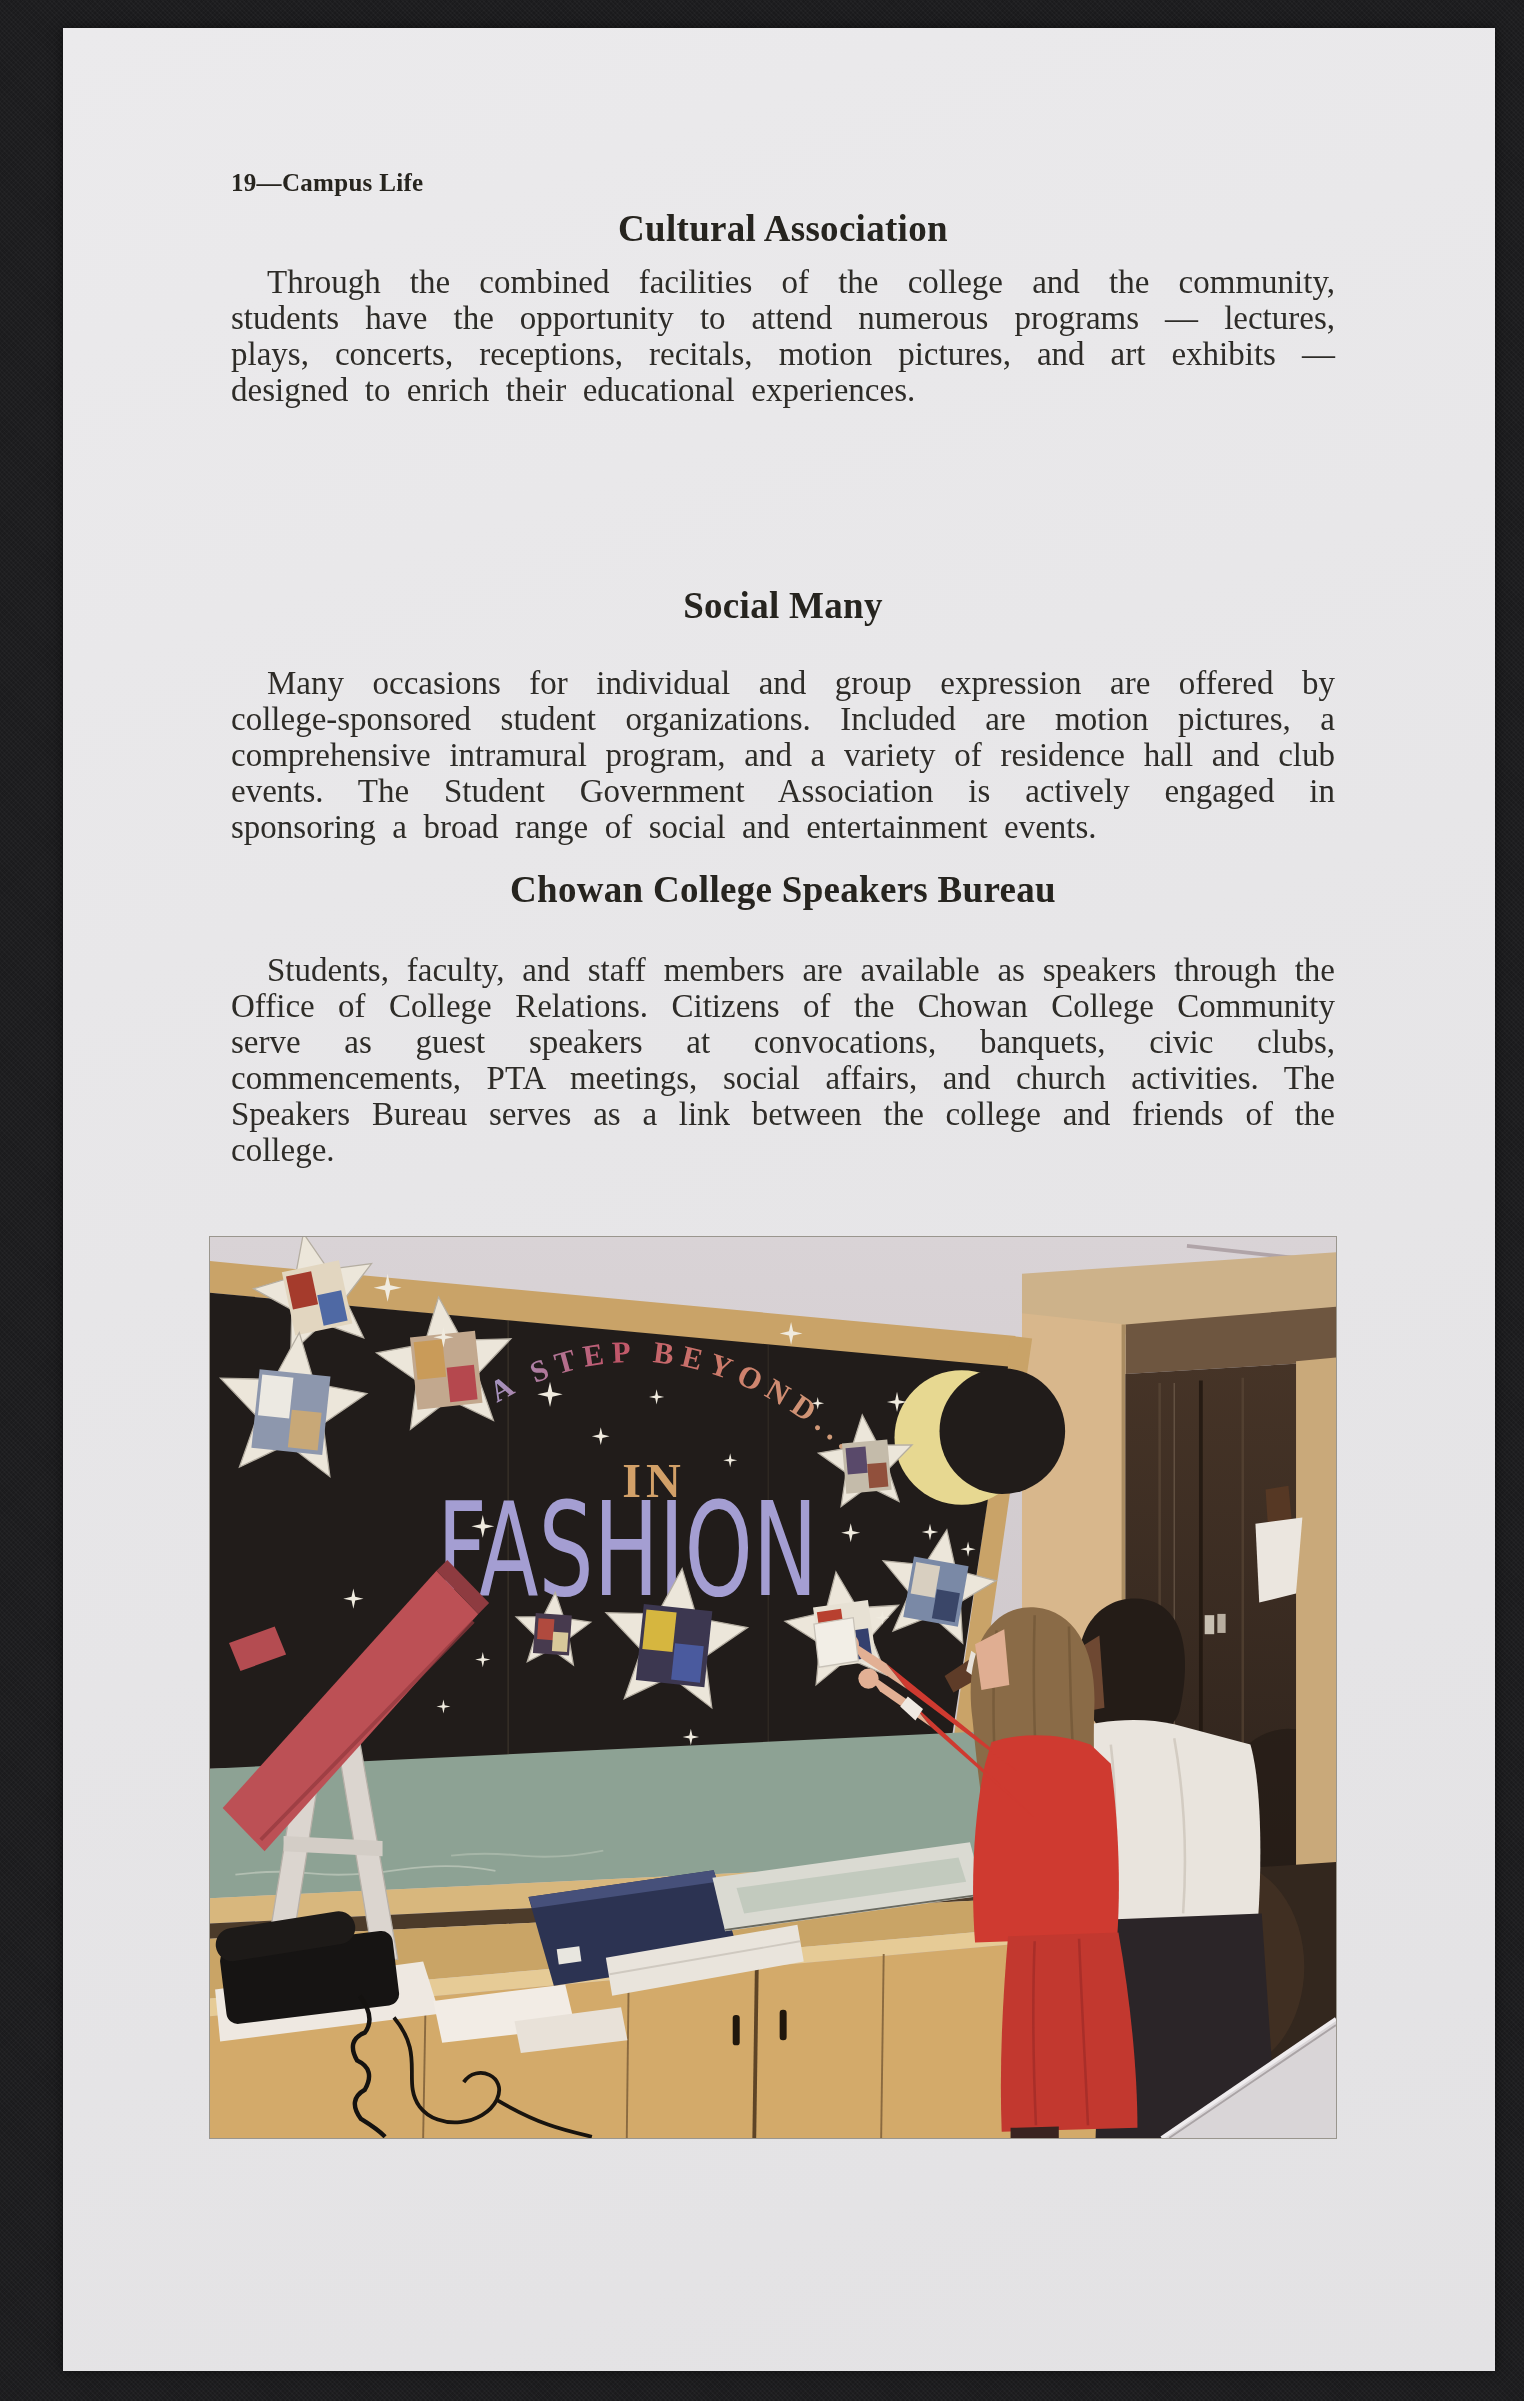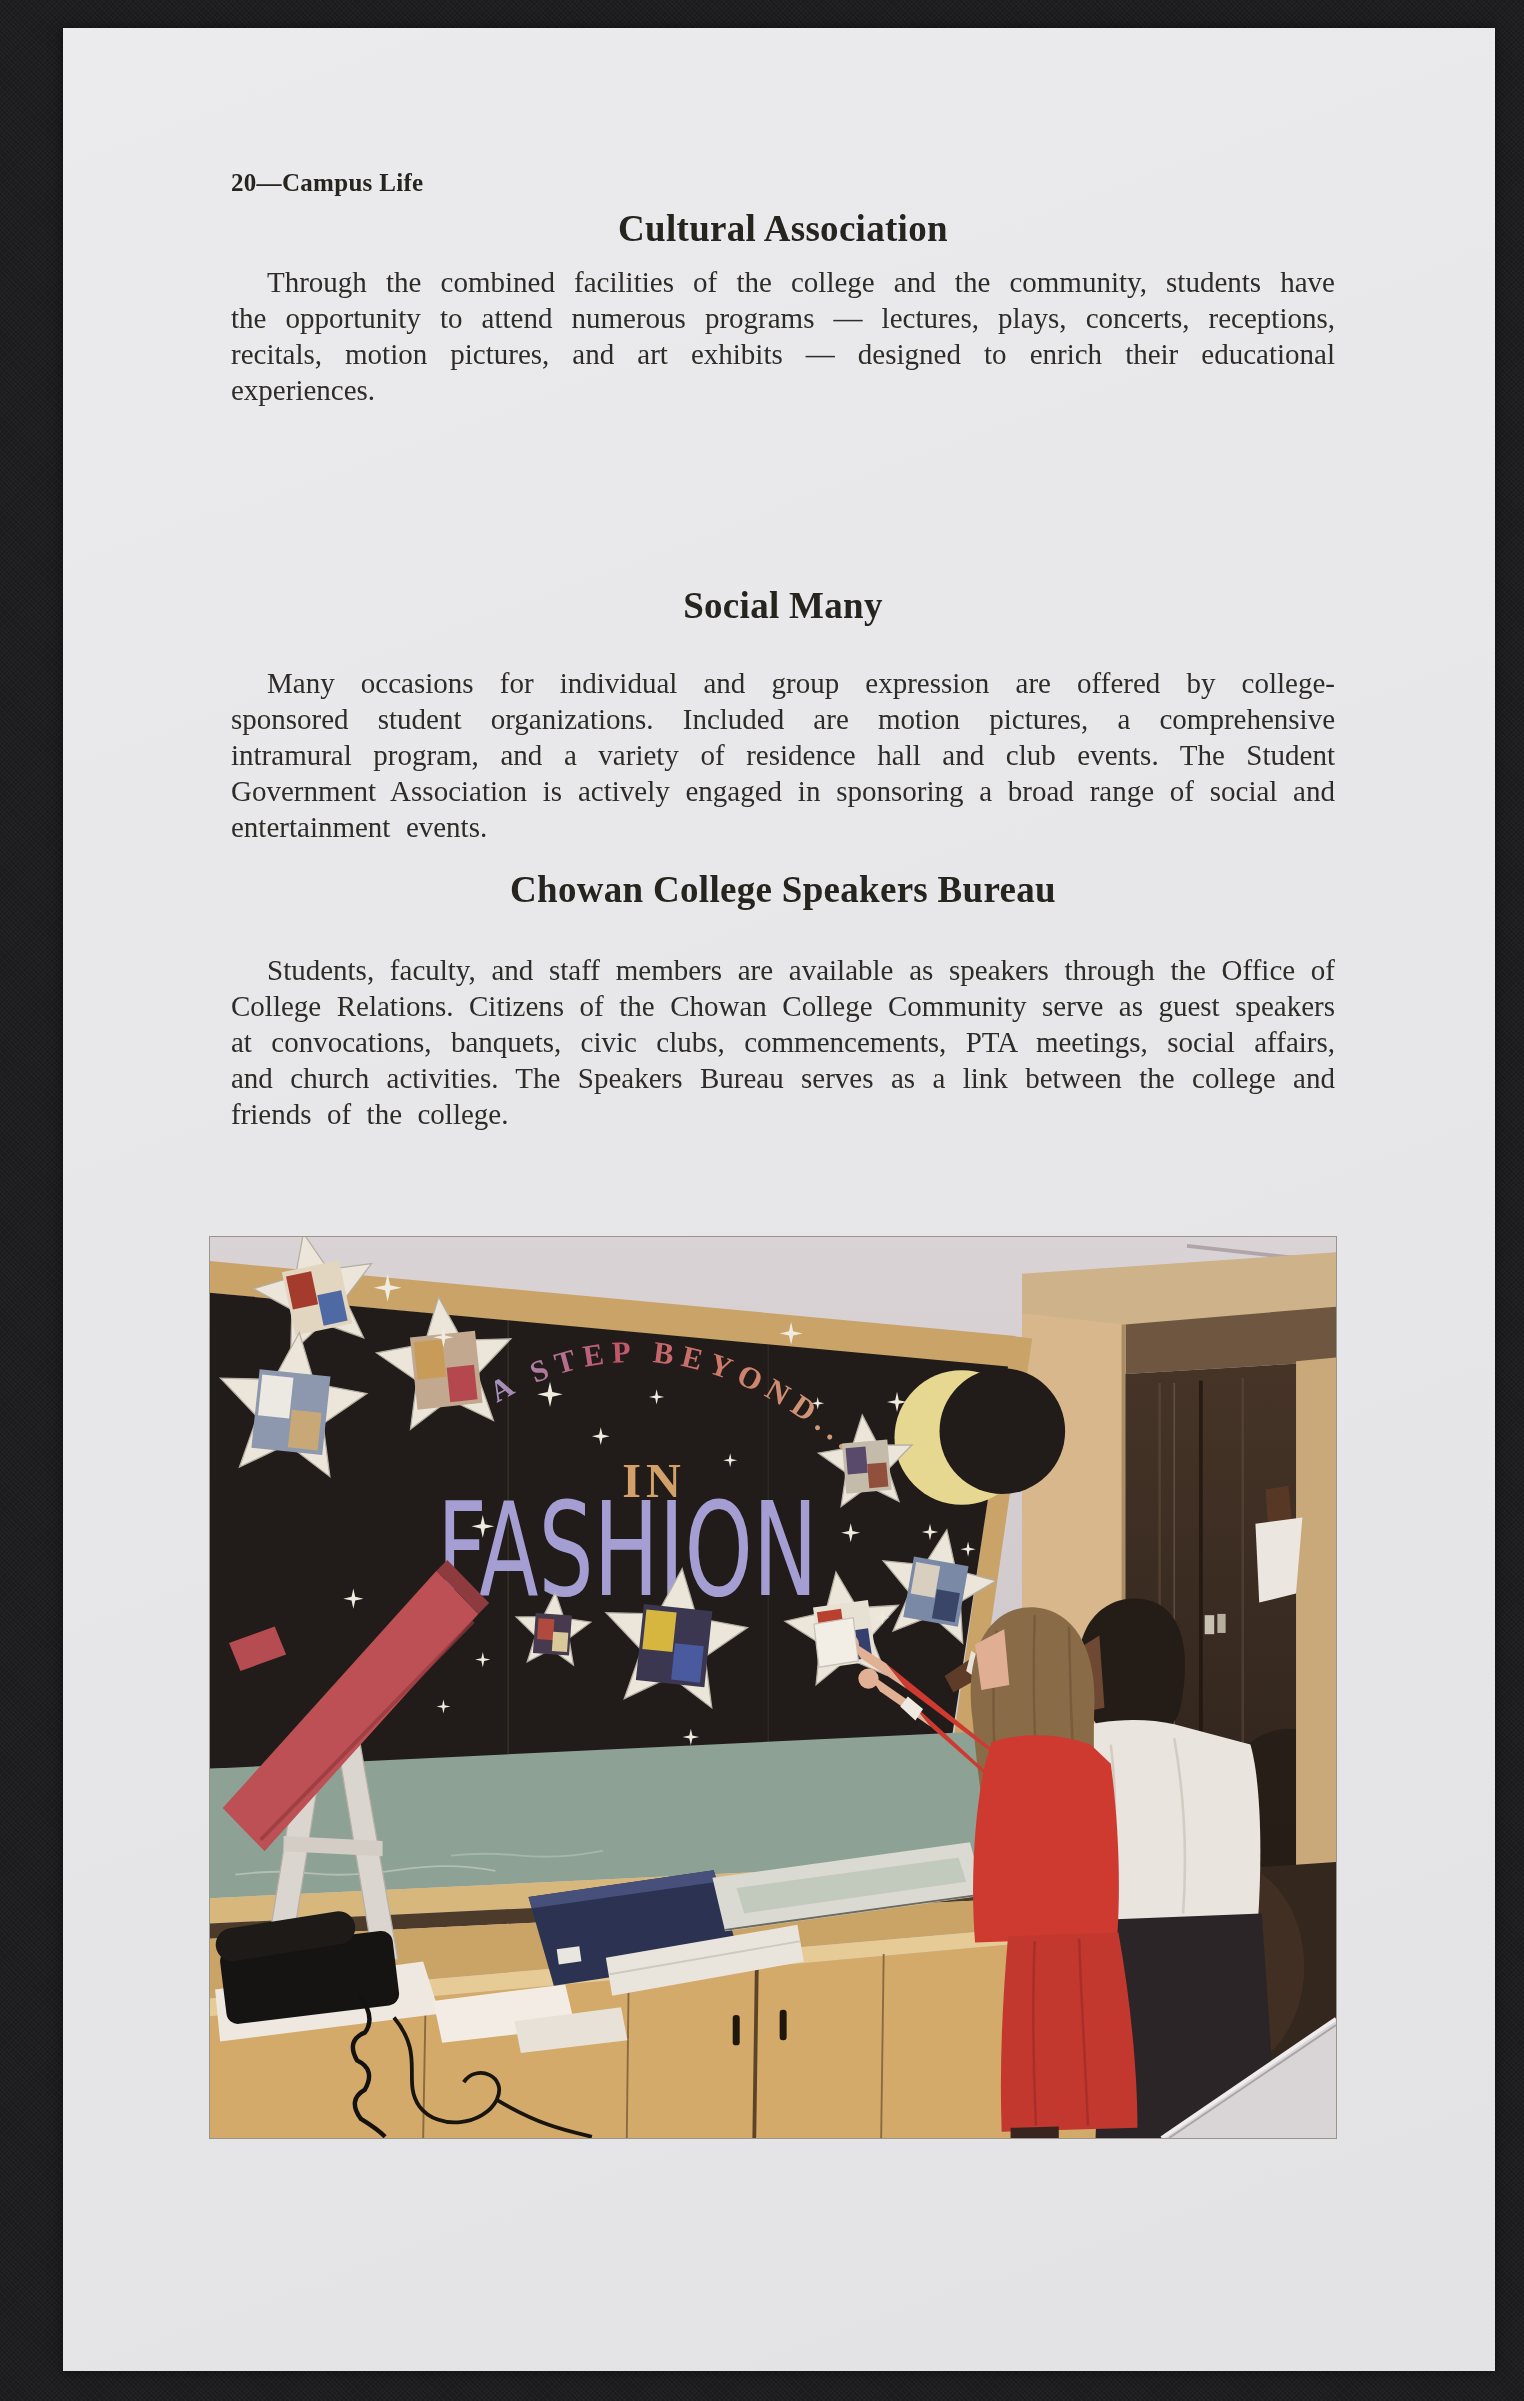--- a/index.html
+++ b/index.html
@@ -24,40 +24,40 @@
     position:absolute;left:168px;top:141px;
     font-weight:bold;font-size:25px;color:#27251f;letter-spacing:0.3px;
   }
   .heading{
     position:absolute;left:168px;width:1104px;text-align:center;
     font-weight:bold;font-size:37px;color:#26241f;letter-spacing:0.3px;
   }
   #h1{top:179px;} #h2{top:556px;} #h3{top:840px;}
   .bodyblock{
     position:absolute;left:168px;width:1104px;color:#2e2c28;
-    font-size:29px;line-height:36px;text-align:justify;word-spacing:8.2px;
+    font-size:33px;line-height:36px;text-align:justify;word-spacing:8.2px;
   }
   #p1{top:236px;} #p2{top:637px;} #p3{top:924px;}
   .bodyblock p{margin:0;text-indent:36px;}
   #photo{
     position:absolute;left:147px;top:1209px;width:1126px;height:901px;
     overflow:hidden;outline:0.6px solid #9a968e;
   }
   #photo svg{display:block;width:100%;height:100%;}
   .arcword{font-family:"Liberation Serif",serif;font-weight:bold;font-size:48px;letter-spacing:12px;}
   .inword{font-family:"Liberation Serif",serif;font-weight:bold;font-size:76px;letter-spacing:8px;fill:#d2a068;}
   .fashionword{font-family:"DejaVu Sans","Liberation Sans",sans-serif;font-size:205px;fill:#a49ed2;}
 </style>
 </head>
 <body>
 
 <div id="mat">
   <div id="paper">
 
-    <div class="pageheader">20—Campus Life</div>
+    <div class="pageheader">19—Campus Life</div>
 
     <div id="h1" class="heading">Cultural Association</div>
     <div id="p1" class="bodyblock">
       <p>Through the combined facilities of the college and the community, students have the opportunity to attend numerous programs — lectures, plays, concerts, receptions, recitals, motion pictures, and art exhibits — designed to enrich their educational experiences.</p>
     </div>
 
     <div id="h2" class="heading">Social Many</div>
     <div id="p2" class="bodyblock">
       <p>Many occasions for individual and group expression are offered by college-sponsored student organizations. Included are motion pictures, a comprehensive intramural program, and a variety of residence hall and club events. The Student Government Association is actively engaged in sponsoring a broad range of social and entertainment events.</p>
     </div>

